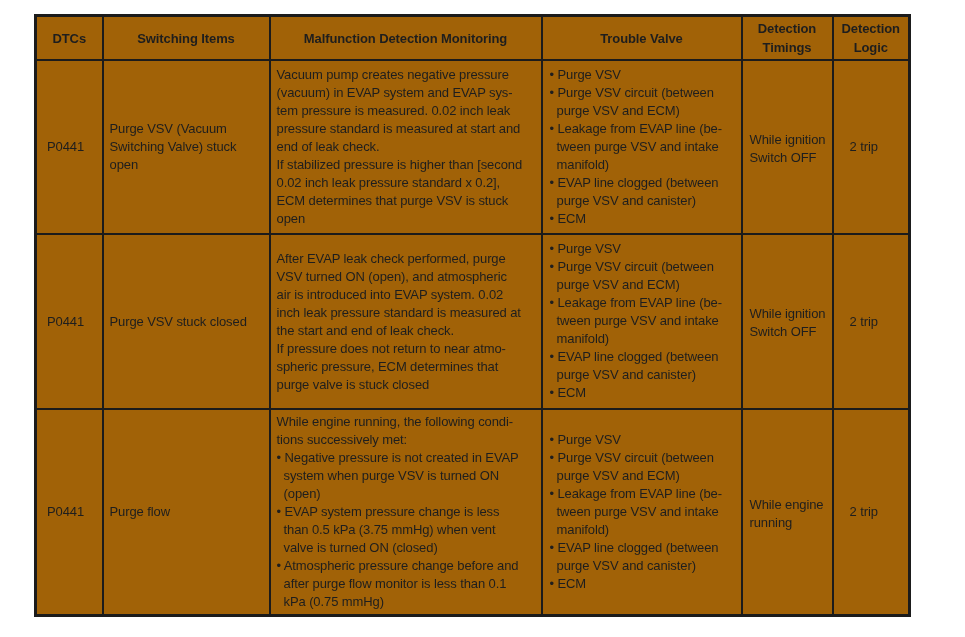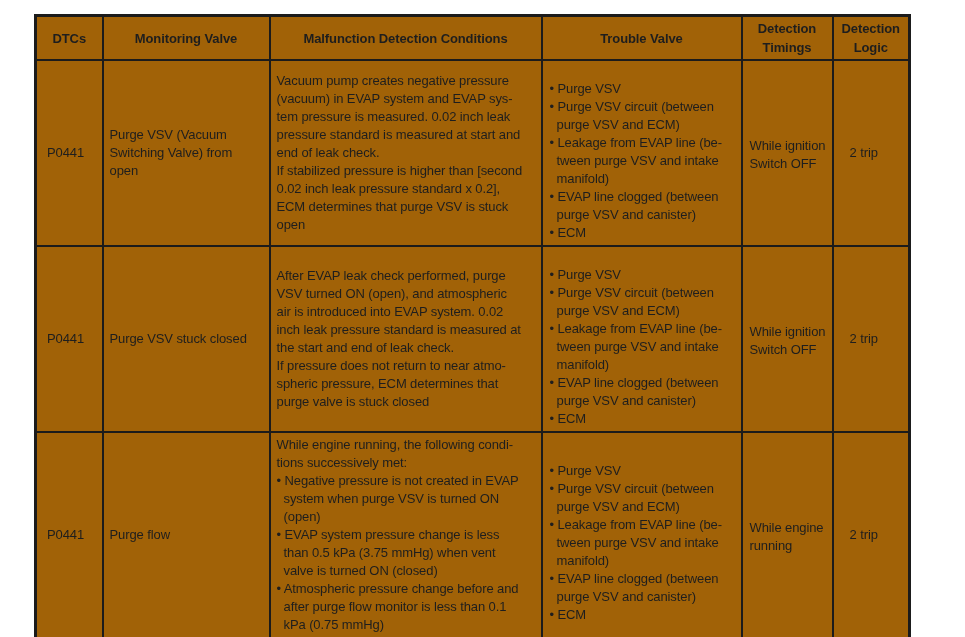--- a/index.html
+++ b/index.html
@@ -37,21 +37,21 @@
     font-weight: bold;
     text-align: center;
     padding: 2px 3px;
     line-height: 19px;
   }
   td { text-align: left; }
   .pre { white-space: pre-wrap; }
   td.c-dtc    { padding: 3px 2px 3px 10px; }
   td.c-mon    { padding: 3px 4px 3px 6px; }
   td.c-cond   { padding: 3px 1px 3px 6px; margin-top: 43px; }
-  td.c-trb    { padding: 19px 2px 3px 7px; }
+  td.c-trb    { padding: 2px 2px 3px 7px; }
   td.c-time   { padding: 3px 2px 0 7px; }
   td.c-logic  { padding: 3px 2px 3px 16px; }
   tr.hdr-row  { height: 44px; }
   tr.row-0    { height: 174px; }
   tr.row-1    { height: 175px; }
   tr.row-2    { height: 206px; }
 </style>
 </head>
 <body>
 
@@ -61,34 +61,34 @@
       <col style="width:67px">
       <col style="width:167px">
       <col style="width:272px">
       <col style="width:200px">
       <col style="width:91px">
       <col style="width:77px">
     </colgroup>
     <thead>
       <tr class="hdr-row">
         <th class="pre">DTCs</th>
-        <th class="pre">Monitoring Valve</th>
-        <th class="pre">Malfunction Detection Conditions</th>
+        <th class="pre">Switching Items</th>
+        <th class="pre">Malfunction Detection Monitoring</th>
         <th class="pre">Trouble Valve</th>
         <th class="pre">Detection
 Timings</th>
         <th class="pre">Detection
 Logic</th>
       </tr>
     </thead>
     <tbody>
       <tr class="row-0">
         <td class="c-dtc pre">P0441</td>
         <td class="c-mon pre">Purge VSV (Vacuum
-Switching Valve) from
+Switching Valve) stuck
 open</td>
         <td class="c-cond pre">Vacuum pump creates negative pressure
 (vacuum) in EVAP system and EVAP sys-
 tem pressure is measured. 0.02 inch leak
 pressure standard is measured at start and
 end of leak check.
 If stabilized pressure is higher than [second
 0.02 inch leak pressure standard x 0.2],
 ECM determines that purge VSV is stuck
 open</td>

